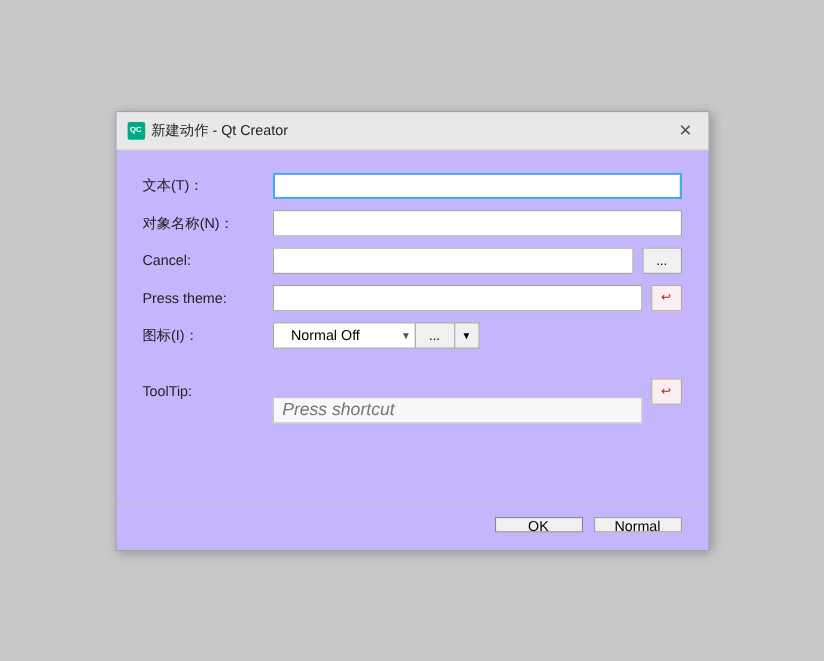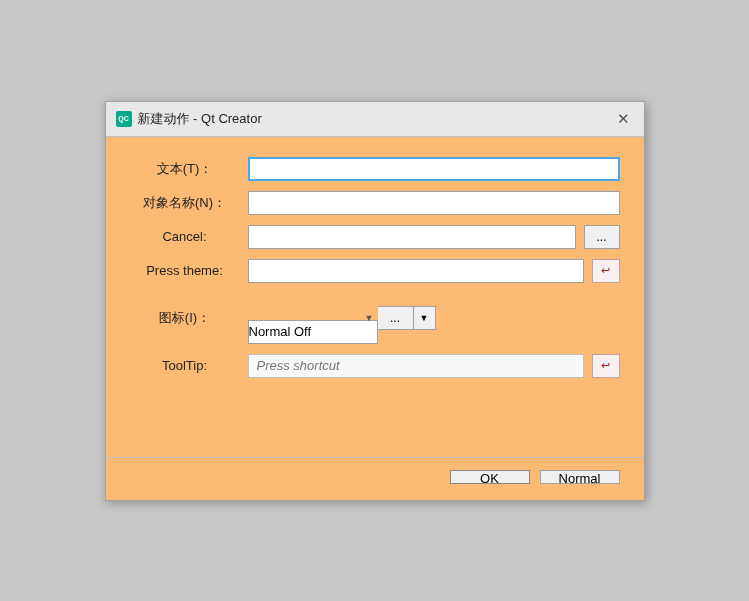--- a/index.html
+++ b/index.html
@@ -13,21 +13,21 @@
       display: flex;
       align-items: center;
       justify-content: center;
       width: 749px;
       height: 601px;
       font-family: "Segoe UI", Arial, sans-serif;
       font-size: 13px;
     }
 
     .dialog {
-      background: #fdba74;
+      background: #c4b5fd;
       border: 1px solid #a0a0a0;
       box-shadow: 2px 2px 10px rgba(0,0,0,0.3);
       width: 540px;
       min-height: 400px;
       display: flex;
       flex-direction: column;
     }
 
     .title-bar {
       background: #e8e8e8;
@@ -82,21 +82,21 @@
 
     .form-row {
       display: flex;
       align-items: center;
       margin-bottom: 10px;
       gap: 8px;
     }
 
     .form-label {
       min-width: 110px;
-      text-align: center;
+      text-align: left;
       color: #222;
       font-size: 13px;
       white-space: nowrap;
     }
 
     .form-input {
       flex: 1;
       height: 24px;
       border: 1px solid #a0a0a0;
       background: white;
@@ -137,29 +137,28 @@
     .icon-dropdown-group {
       display: flex;
       align-items: center;
       gap: 0;
     }
 
     .dropdown-select {
       height: 24px;
       border: 1px solid #a0a0a0;
       background: white;
-      padding: 0 0;
+      padding: 0 16px;
       font-size: 13px;
       min-width: 130px;
       appearance: none;
       -webkit-appearance: none;
       cursor: pointer;
       padding-right: 20px;
       position: relative;
-      margin-top: 27px;
     }
 
     .dropdown-wrapper {
       position: relative;
       display: inline-flex;
       align-items: center;
     }
 
     .dropdown-arrow {
       position: absolute;
@@ -191,24 +190,25 @@
       -webkit-appearance: none;
       cursor: pointer;
     }
 
     .shortcut-input {
       flex: 1;
       height: 24px;
       border: 1px solid #c0c0c0;
       background: #f8f8f8;
       padding: 2px 8px;
-      font-size: 13px;
+      font-size: 16px;
       color: #aaa;
       font-style: italic;
       outline: none;
+      margin-top: 34px;
     }
 
     .divider {
       height: 1px;
       background: #c0c0c0;
       margin: 16px 0 12px 0;
     }
 
     .dialog-footer {
       padding: 0 24px 16px 24px;

